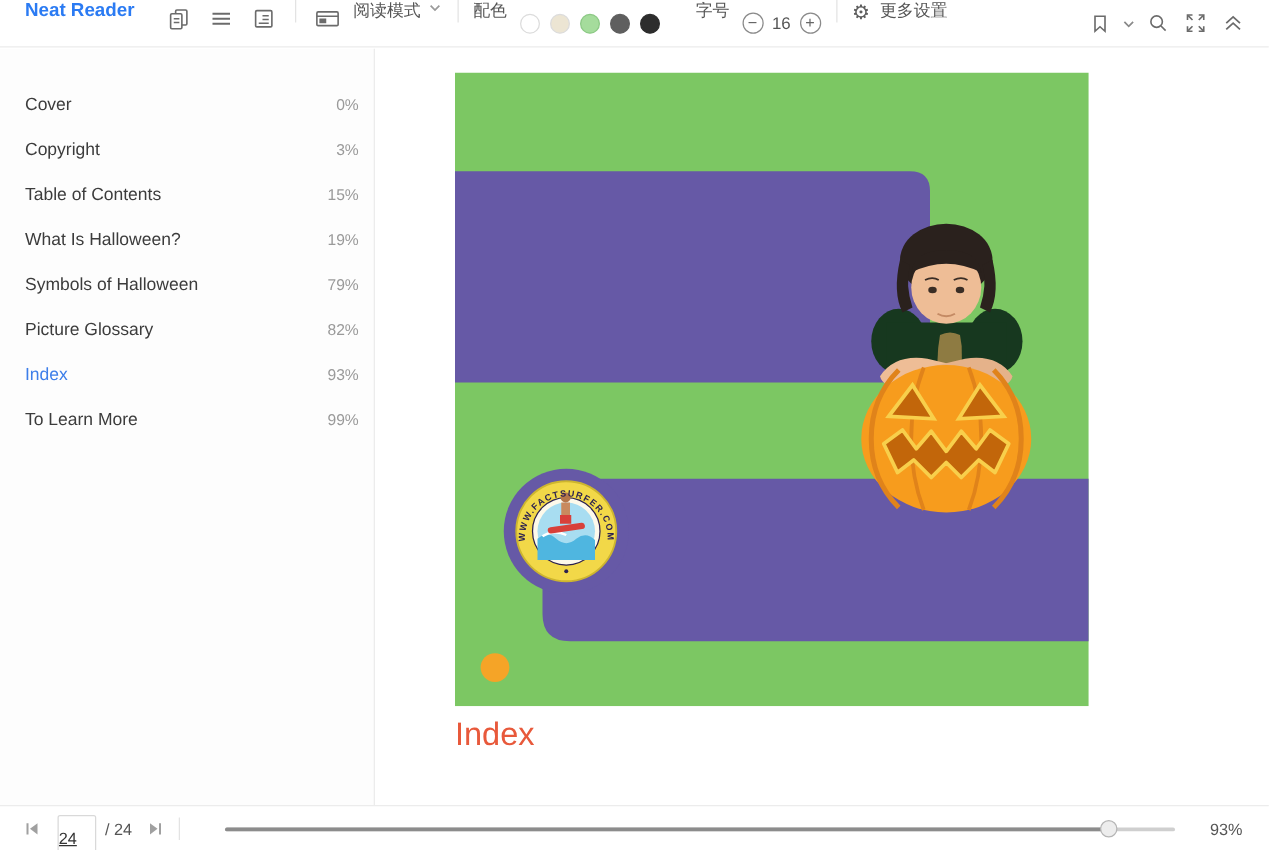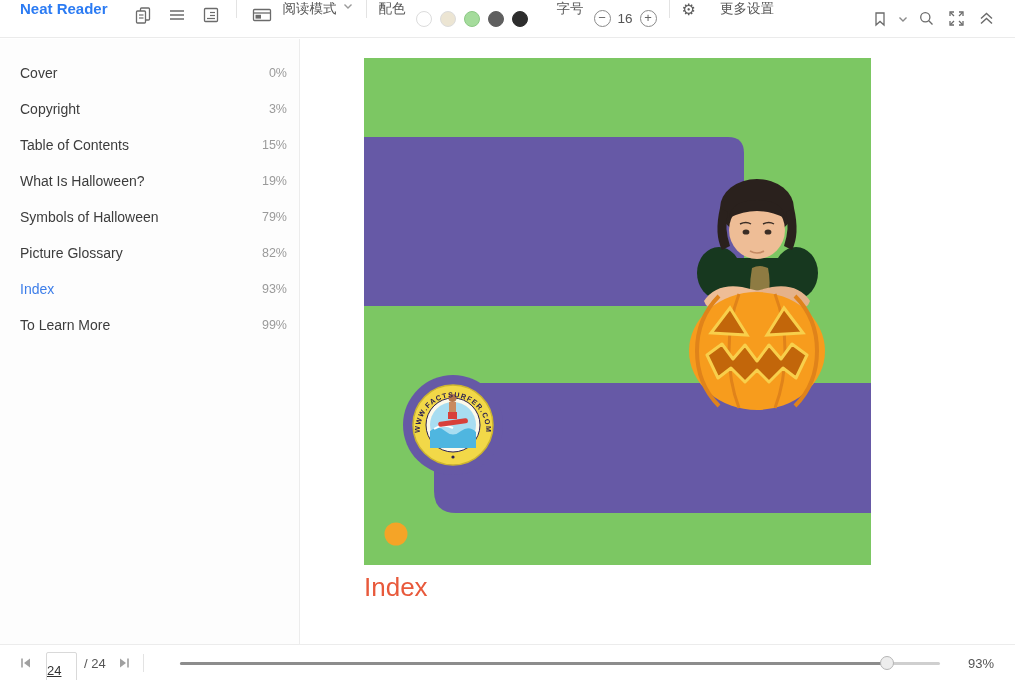--- a/index.html
+++ b/index.html
@@ -20,21 +20,21 @@
   .step-btn { width:17px; height:17px; border-radius:50%; border:1px solid #8a8a8a; color:#666;
               font-size:13px; line-height:14px; text-align:center; cursor:pointer; background:#fff; }
   .font-size-val { font-size:13.5px; color:#555; }
   .gear { font-size:16px; color:#5d5d5d; cursor:pointer; margin-right:6px; }
   .tb-right { margin-left:auto; display:flex; align-items:center; margin-right:16px; }
   .tb-right .tb-icon { width:26px; }
 
   
   .sidebar { position:absolute; left:0; top:39px; width:300px; height:605px;
              background:#fdfdfd; border-right:1px solid #ececec; padding-top:16px; }
-  .toc-item { height:36px; display:flex; align-items:center; justify-content:space-between;
+  .toc-item { height:36px; display:flex; align-items:flex-end; justify-content:space-between;
               padding:0 12px 0 20px; cursor:pointer; }
   .toc-label { font-size:14px; color:#3c3c3c; }
   .toc-item.active .toc-label { color:#3d7ee9; }
   .toc-pct { font-size:12.5px; color:#9a9a9a; }
 
   
   .main { position:absolute; left:301px; top:39px; width:714px; height:605px; background:#fff; }
   .page-art { position:absolute; left:63px; top:19px; width:507px; height:507px; }
   .index-heading { position:absolute; left:63px; top:533px; font-size:26px; color:#e8593b; }
 
@@ -114,21 +114,21 @@
   <span class="tb-label" style="margin-left:23px">字号</span>
   <div class="stepper">
     <span class="step-btn">−</span>
     <span class="font-size-val">16</span>
     <span class="step-btn">+</span>
   </div>
 
   <div class="tb-sep" style="margin:0 12px"></div>
 
   <span class="gear">⚙</span>
-  <span class="tb-label" style="margin-left:18px">更多设置</span>
+  <span class="tb-label" style="margin-left:2px">更多设置</span>
 
   <div class="tb-right">
     <div class="tb-icon">
       <svg class="ico" width="16" height="16" viewBox="0 0 16 16">
         <path d="M4,2 h8 v12 l-4,-3.6 l-4,3.6 z" fill="none" stroke="#6b6b6b" stroke-width="1.3"></path>
       </svg>
     </div>
     <div class="tb-icon" style="width:20px">
       <svg class="ico" width="12" height="12" viewBox="0 0 12 12">
         <polyline points="2.5,4.5 6,8 9.5,4.5" fill="none" stroke="#8a8a8a" stroke-width="1.4"></polyline>

